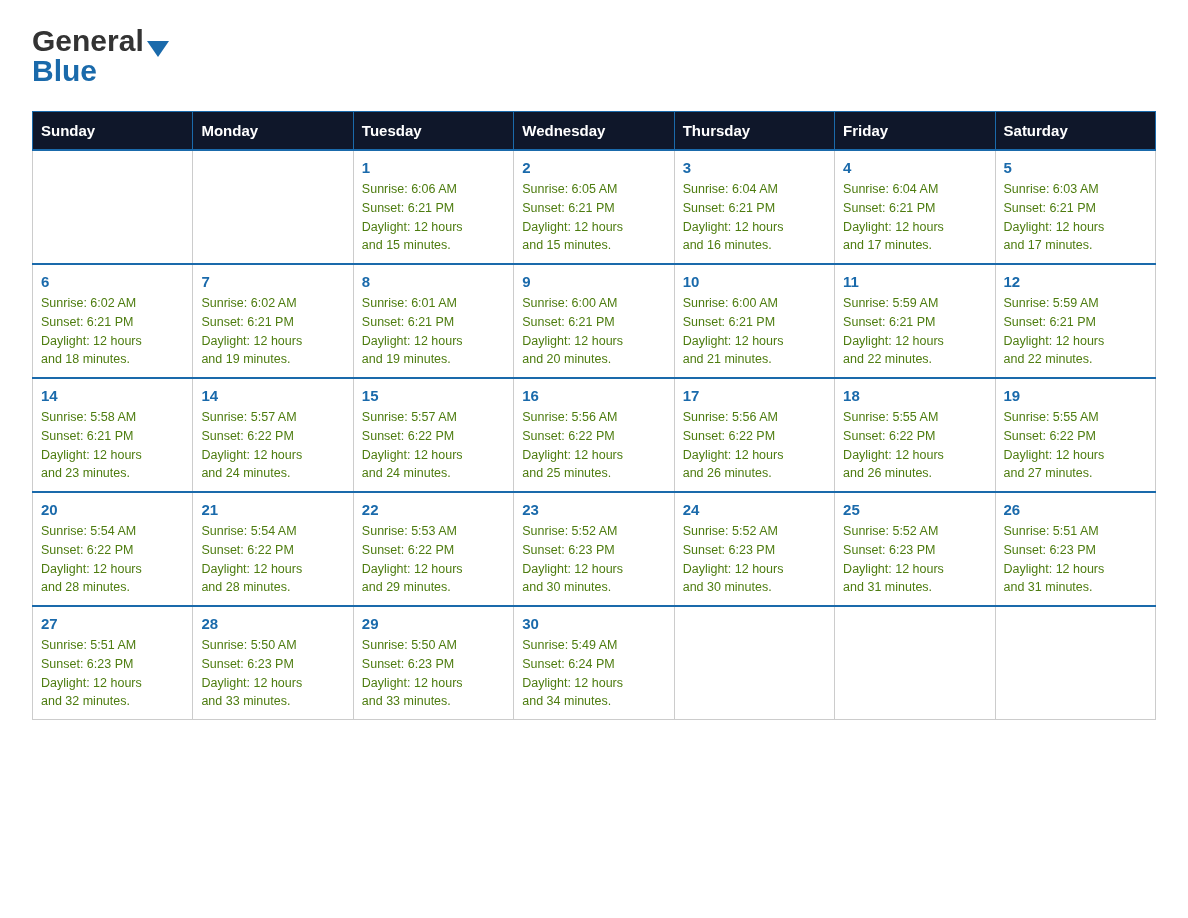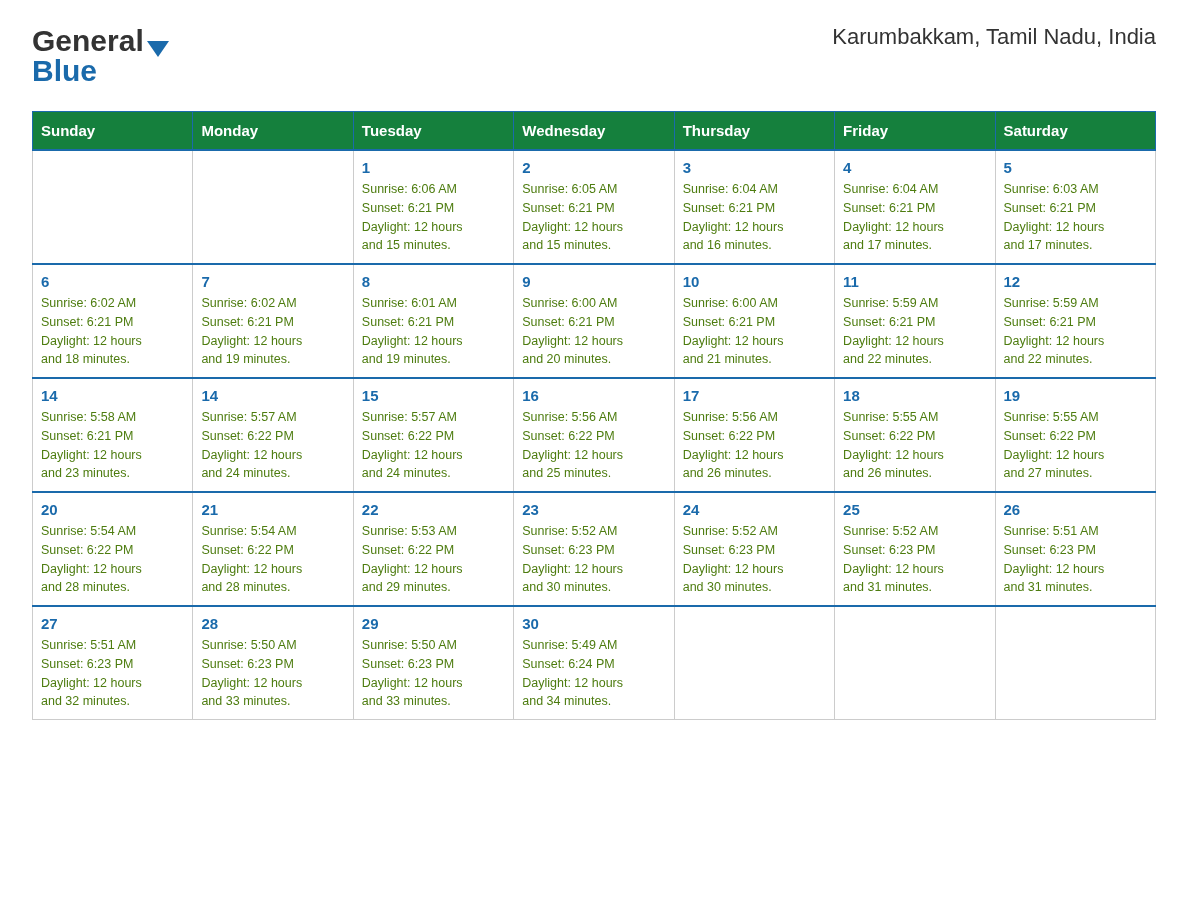--- a/index.html
+++ b/index.html
@@ -35,21 +35,21 @@
       font-size: 22px;
       font-weight: normal;
       color: #333;
     }
     .calendar {
       width: 100%;
       border-collapse: collapse;
       margin-top: 10px;
     }
     .calendar thead tr th {
-      background-color: #15803d;
+      background-color: #0f172a;
       color: #fff;
       padding: 10px 8px;
       text-align: left;
       font-size: 15px;
       font-weight: bold;
       border: 1px solid #1a6aab;
     }
     .calendar tbody tr td {
       vertical-align: top;
       border: 1px solid #ccc;
@@ -114,21 +114,20 @@
       <div class="logo-line1">
         <span class="logo-general">General</span>
         <span class="logo-arrow"></span>
       </div>
       <div class="logo-line2">
         <span class="logo-blue-text">Blue</span>
       </div>
     </div>
   </div>
   <div class="title-block">
-    <h2>Karumbakkam, Tamil Nadu, India</h2>
   </div>
 </div>
 
 <table class="calendar">
   <thead>
     <tr id="dow-row">
         <th>Sunday</th>
         <th>Monday</th>
         <th>Tuesday</th>
         <th>Wednesday</th>

